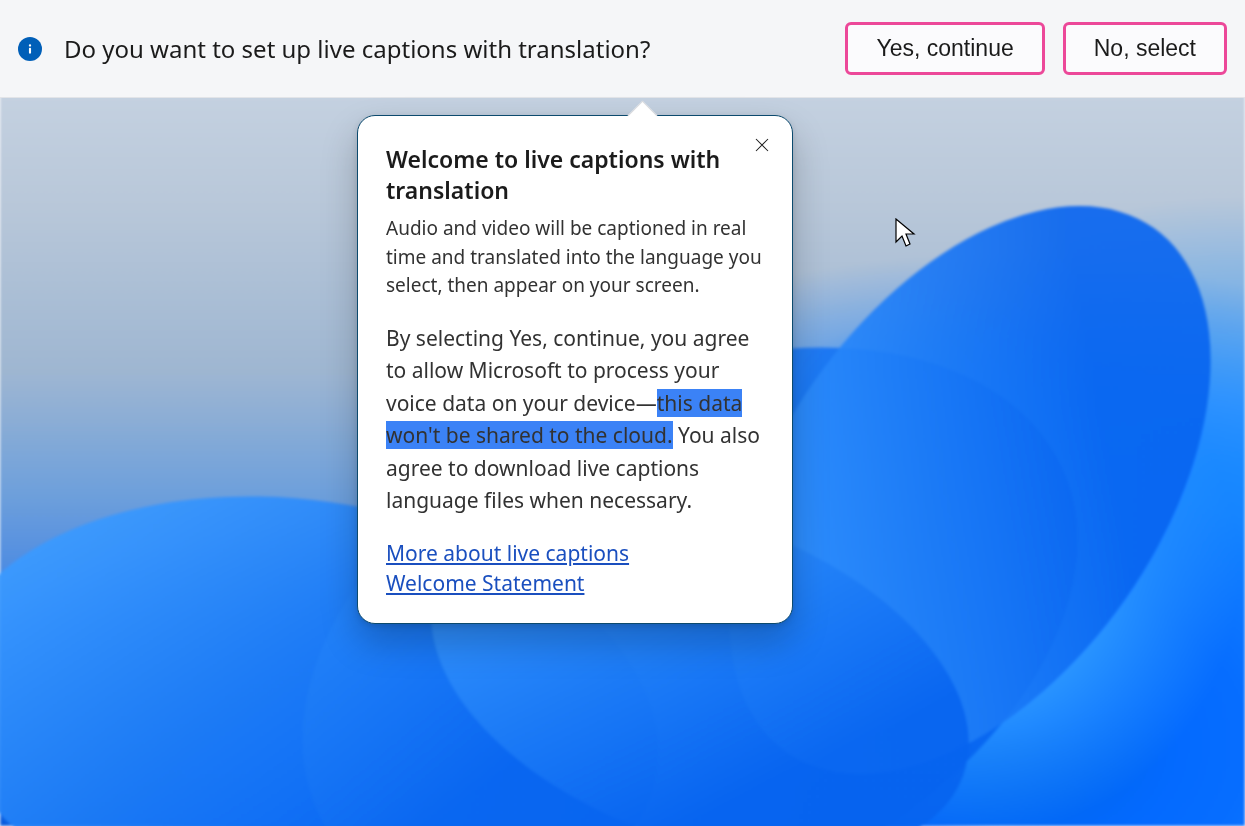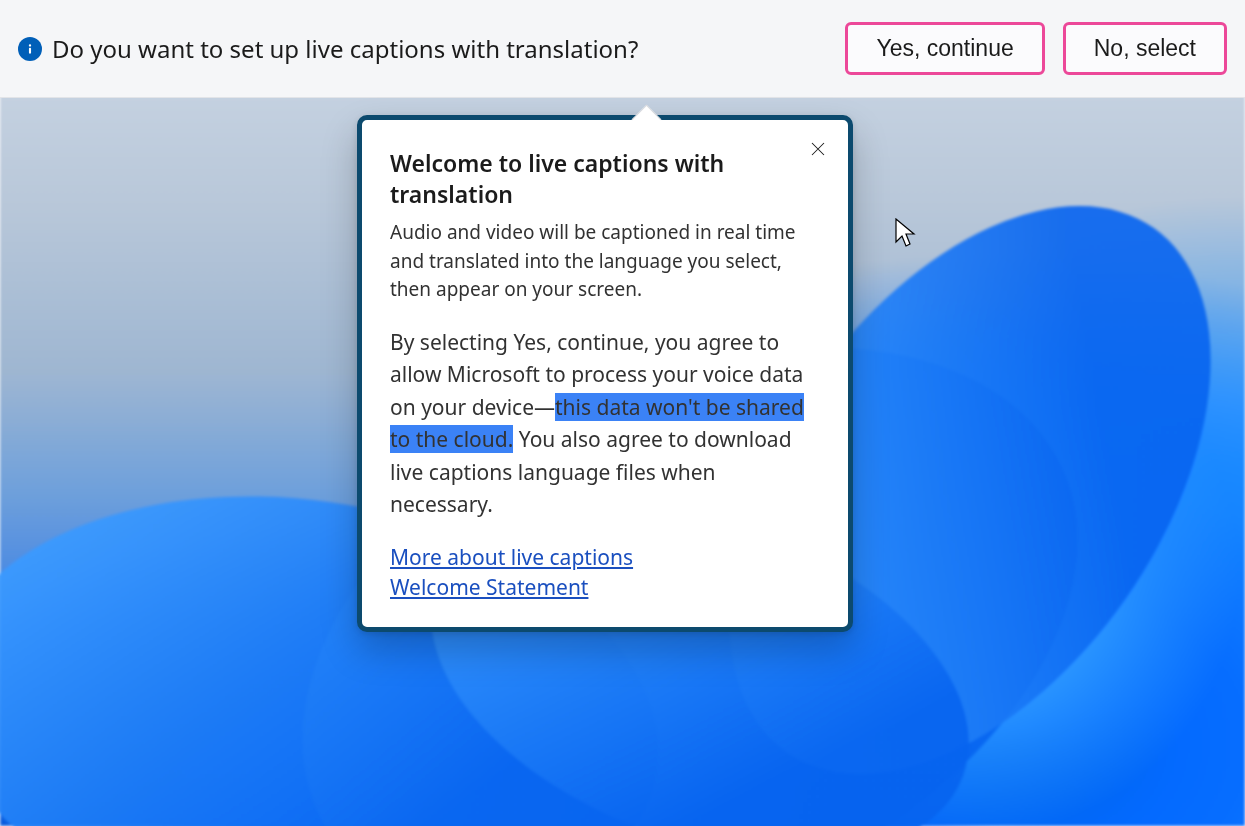--- a/index.html
+++ b/index.html
@@ -27,31 +27,31 @@
   .p4{ width:560px; height:320px; left:420px; top:520px; transform:rotate(20deg);}
 
   
   .capbar {
     position:absolute; left:0; right:0; top:0; height:98px;
     background:#f5f6f8; display:flex; align-items:center; padding:0 18px;
     border-bottom:1px solid #e2e4e8;
   }
   .info-icon { width:24px; height:24px; border-radius:50%; background:#005fb8; color:#fff; display:flex; align-items:center; justify-content:center; flex:0 0 24px; }
   .info-icon svg{ width:14px; height:14px; fill:#fff;}
-  .prompt { margin-left:10px; font-size:24px; color:#1b1b1b; flex:0 0 auto; }
+  .prompt { margin-left:22px; font-size:24px; color:#1b1b1b; flex:0 0 auto; }
   .spacer{ flex:1 1 auto; }
   .btn {
     font-size:23px; color:#1b1b1b; background:#fbfbfd; border:3px solid #ec4899;
     border-radius:6px; padding:12px 28px; margin-left:18px; cursor:pointer; line-height:1;
   }
 
   
   .popup {
-    position:absolute; left:357px; top:115px; width:496px;
-    background:#fff; border:5px solid #0c4a6e; border-radius:10px;
+    position:absolute; left:357px; top:115px; width:436px;
+    background:#fff; border:1px solid #0c4a6e; border-radius:18px;
     box-shadow:0 18px 36px rgba(0,0,0,.22), 0 2px 6px rgba(0,0,0,.12);
     padding:28px 28px 26px 28px;
   }
   .popup::before{
     content:""; position:absolute; top:-11px; left:274px;
     width:20px; height:20px; background:#fff; border-left:1px solid #d7d8dc; border-top:1px solid #d7d8dc;
     transform:rotate(45deg);
   }
   .close-btn{
     position:absolute; top:14px; right:14px; width:32px; height:32px; border:none; background:transparent; cursor:pointer;

